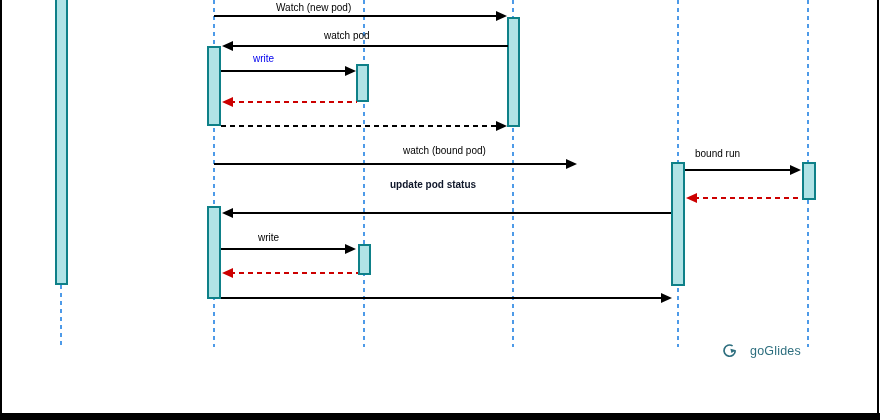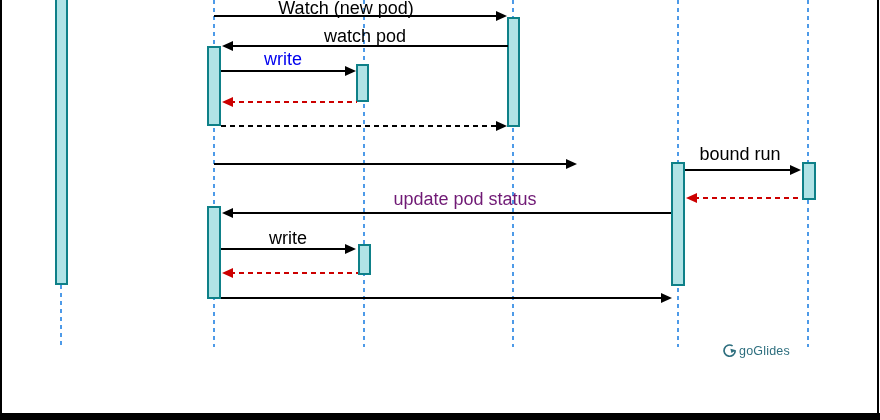--- a/index.html
+++ b/index.html
@@ -33,26 +33,26 @@
   .ln.dash-red{background:repeating-linear-gradient(90deg, var(--return-red) 0 5px, transparent 5px 9px);}
 
   
   .head{position:absolute;width:0;height:0;z-index:4;
     border-top:5px solid transparent;border-bottom:5px solid transparent;}
   .head.r{border-left:11px solid var(--message-black);}
   .head.l{border-right:11px solid var(--message-black);}
   .head.l.red{border-right-color:var(--return-red);}
 
   
-  .lbl{position:absolute;z-index:5;font-size:18px;line-height:14px;
-    color:var(--message-black);text-align:center;white-space:nowrap;}
+  .lbl{position:absolute;z-index:5;font-size:10px;line-height:14px;
+    color:var(--message-black);white-space:nowrap;}
 
   
   .logo{position:absolute;left:722px;top:343px;z-index:5;display:flex;
-    align-items:center;gap:2px;color:var(--logo);}
+    align-items:center;gap:13px;color:var(--logo);}
   .logo-text{font-size:12.5px;font-weight:500;letter-spacing:0.2px;}
 </style>
 </head>
 <body>
 
 <div class="diagram">
 
   <div class="lifeline" style="left:60px;top:285px;height:62px;"></div>
   <div class="lifeline" style="left:213px;top:0;height:347px;"></div>
   <div class="lifeline" style="left:363px;top:0;height:347px;"></div>
@@ -82,31 +82,32 @@
   <div class="lbl" style="left: 253px; top: 52px; width: 60px; color: rgb(0, 0, 238);">write</div>
 
   <div class="ln dash-red" style="left:230px;width:127px;top:101px;"></div>
   <div class="head l red" style="left:222px;top:97px;"></div>
 
   <div class="ln dash-black" style="left:221px;width:278px;top:125px;"></div>
   <div class="head r" style="left:496px;top:121px;"></div>
 
   <div class="ln solid" style="left:214px;width:355px;top:163px;"></div>
   <div class="head r" style="left:566px;top:159px;"></div>
+  <div class="lbl" style="left: 403px; top: 144px; width: 150px; color: rgb(0, 0, 0);">watch (bound pod)</div>
 
   <div class="ln solid" style="left:685px;width:108px;top:169px;"></div>
   <div class="head r" style="left:790px;top:165px;"></div>
   <div class="lbl" style="left: 695px; top: 147px; width: 90px; color: rgb(0, 0, 0);">bound run</div>
 
   <div class="ln dash-red" style="left:694px;width:107px;top:197px;"></div>
   <div class="head l red" style="left:686px;top:193px;"></div>
 
   <div class="ln solid" style="left:230px;width:441px;top:212px;"></div>
   <div class="head l" style="left:222px;top:208px;"></div>
-  <div class="lbl" style="left: 390px; top: 192px; width: 150px; color: #701a75;">update pod status</div>
+  <div class="lbl" style="left: 390px; top: 178px; width: 150px; color: #0f172a; font-weight: bold;">update pod status</div>
 
   <div class="ln solid" style="left:221px;width:127px;top:248px;"></div>
   <div class="head r" style="left:345px;top:244px;"></div>
   <div class="lbl" style="left: 258px; top: 231px; width: 60px; color: rgb(0, 0, 0);">write</div>
 
   <div class="ln dash-red" style="left:230px;width:128px;top:272px;"></div>
   <div class="head l red" style="left:222px;top:268px;"></div>
 
   <div class="ln solid" style="left:221px;width:443px;top:297px;"></div>
   <div class="head r" style="left:661px;top:293px;"></div>

